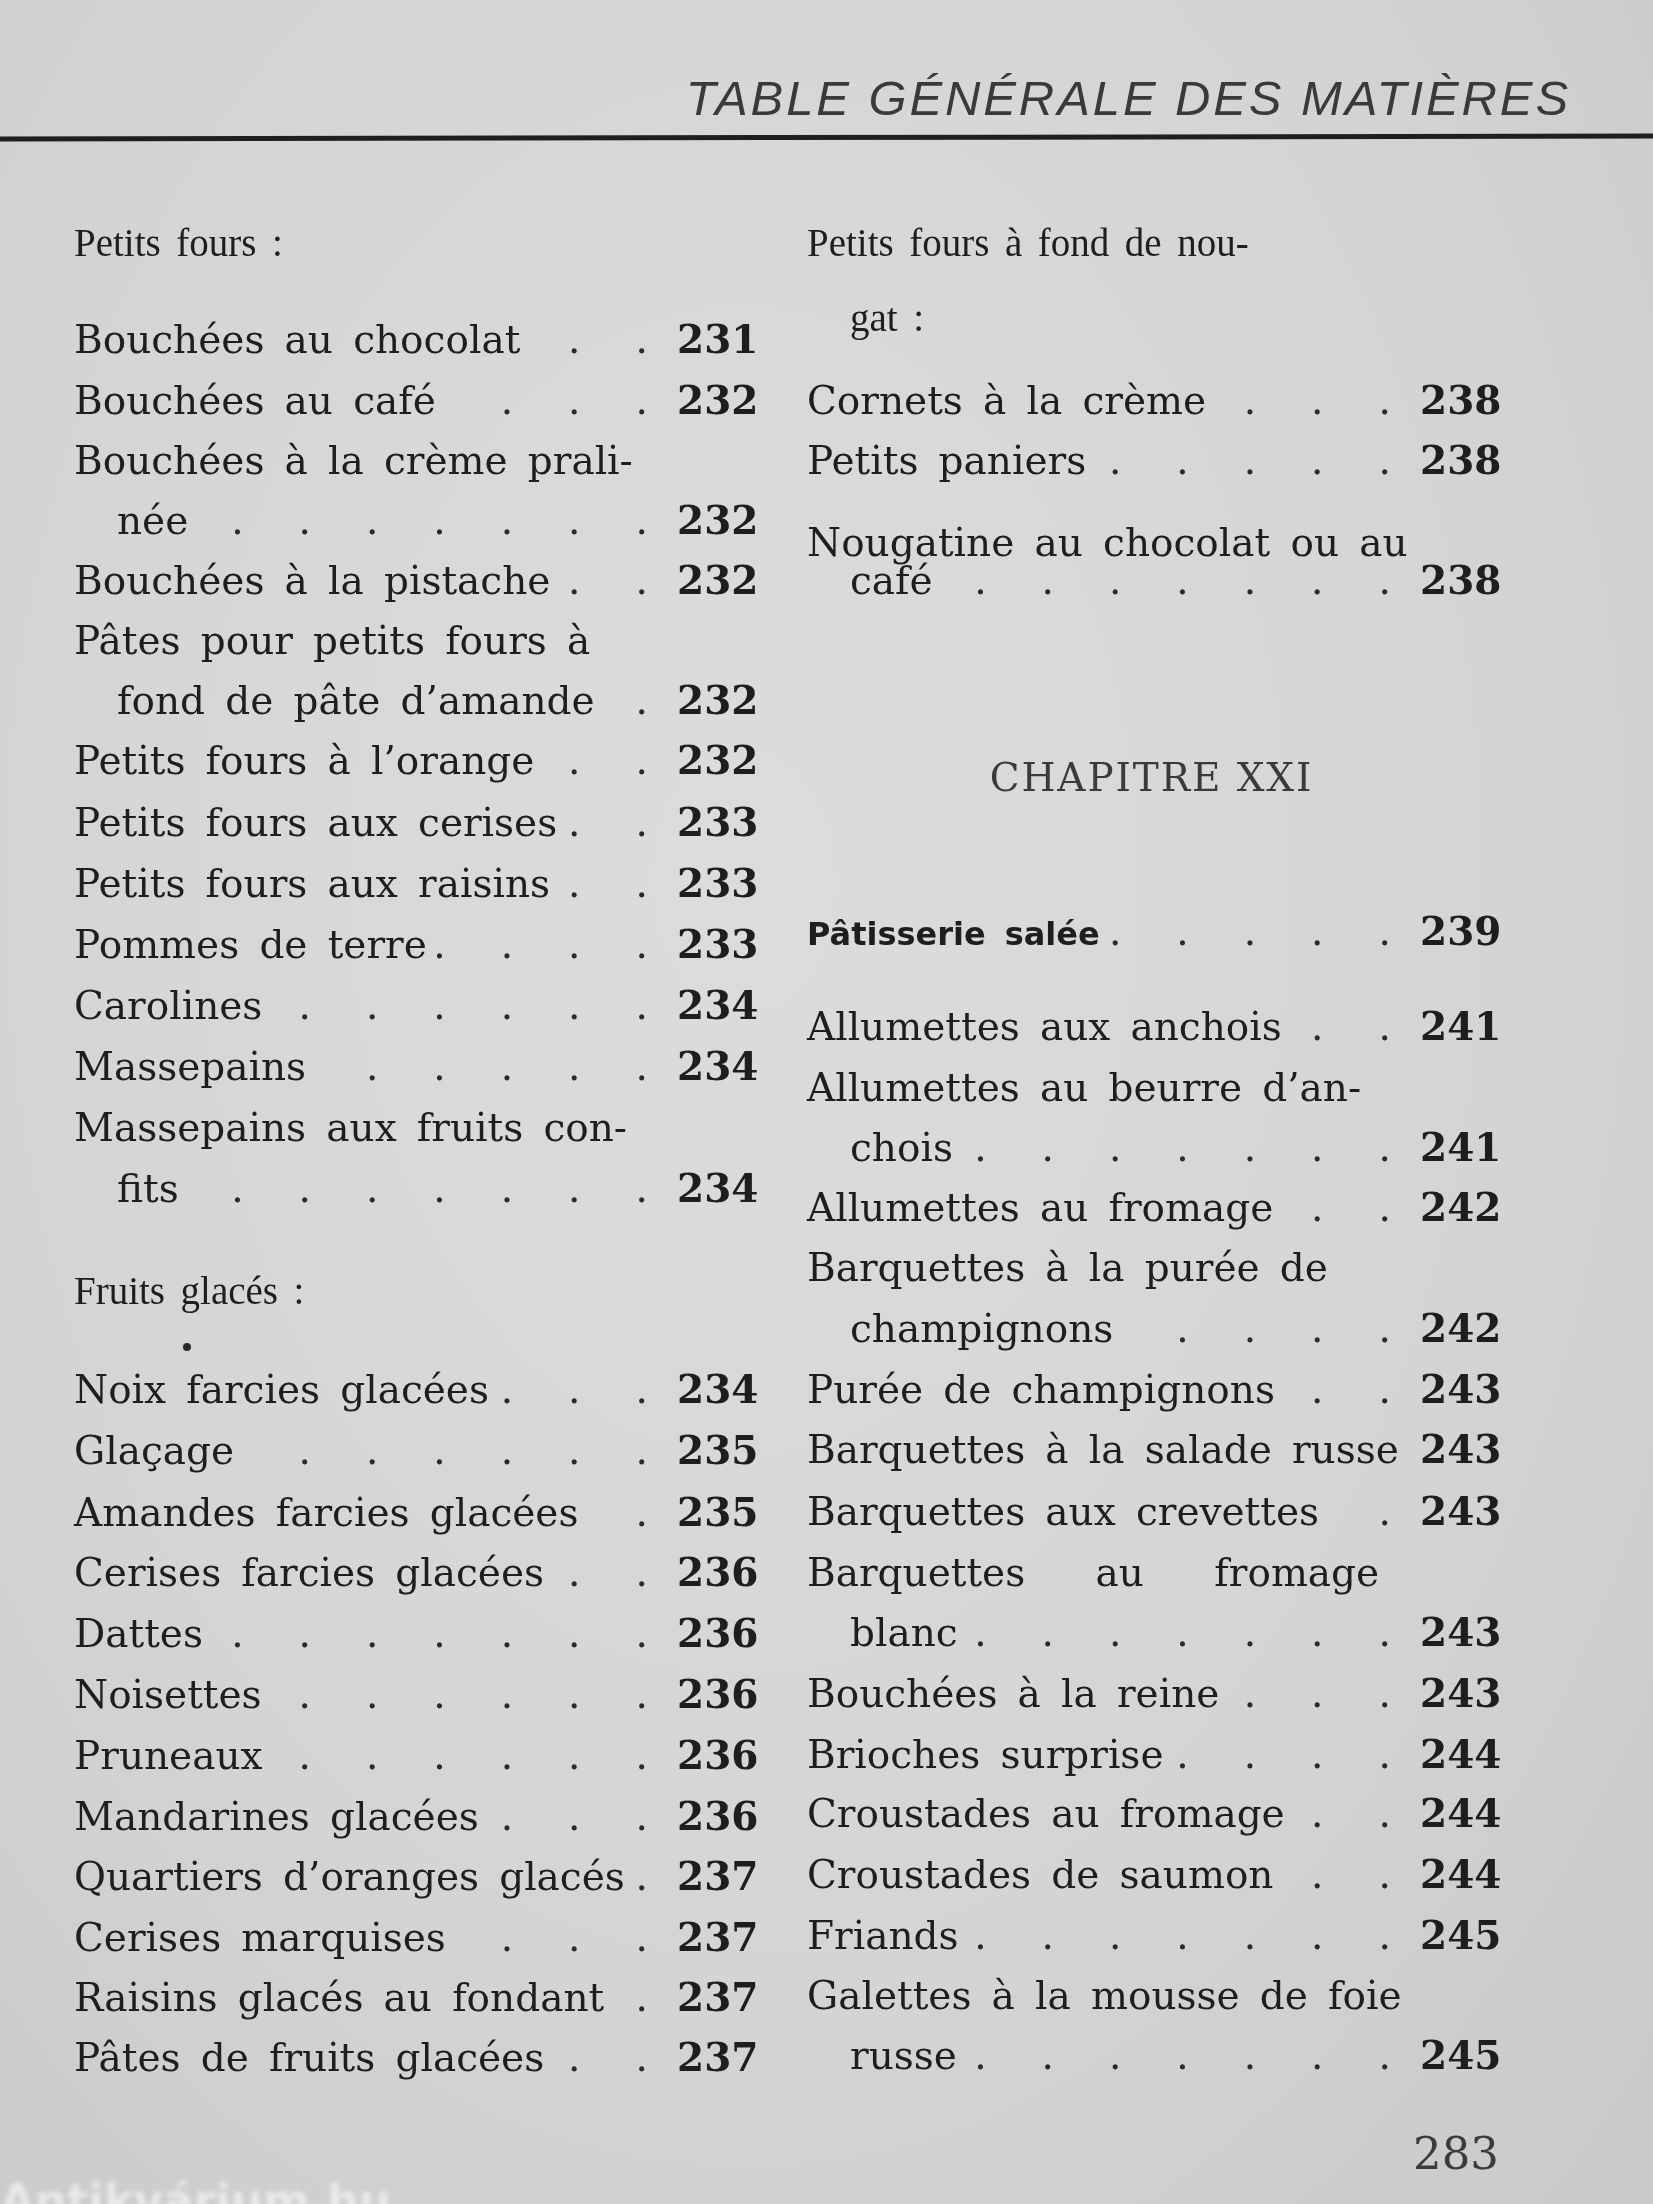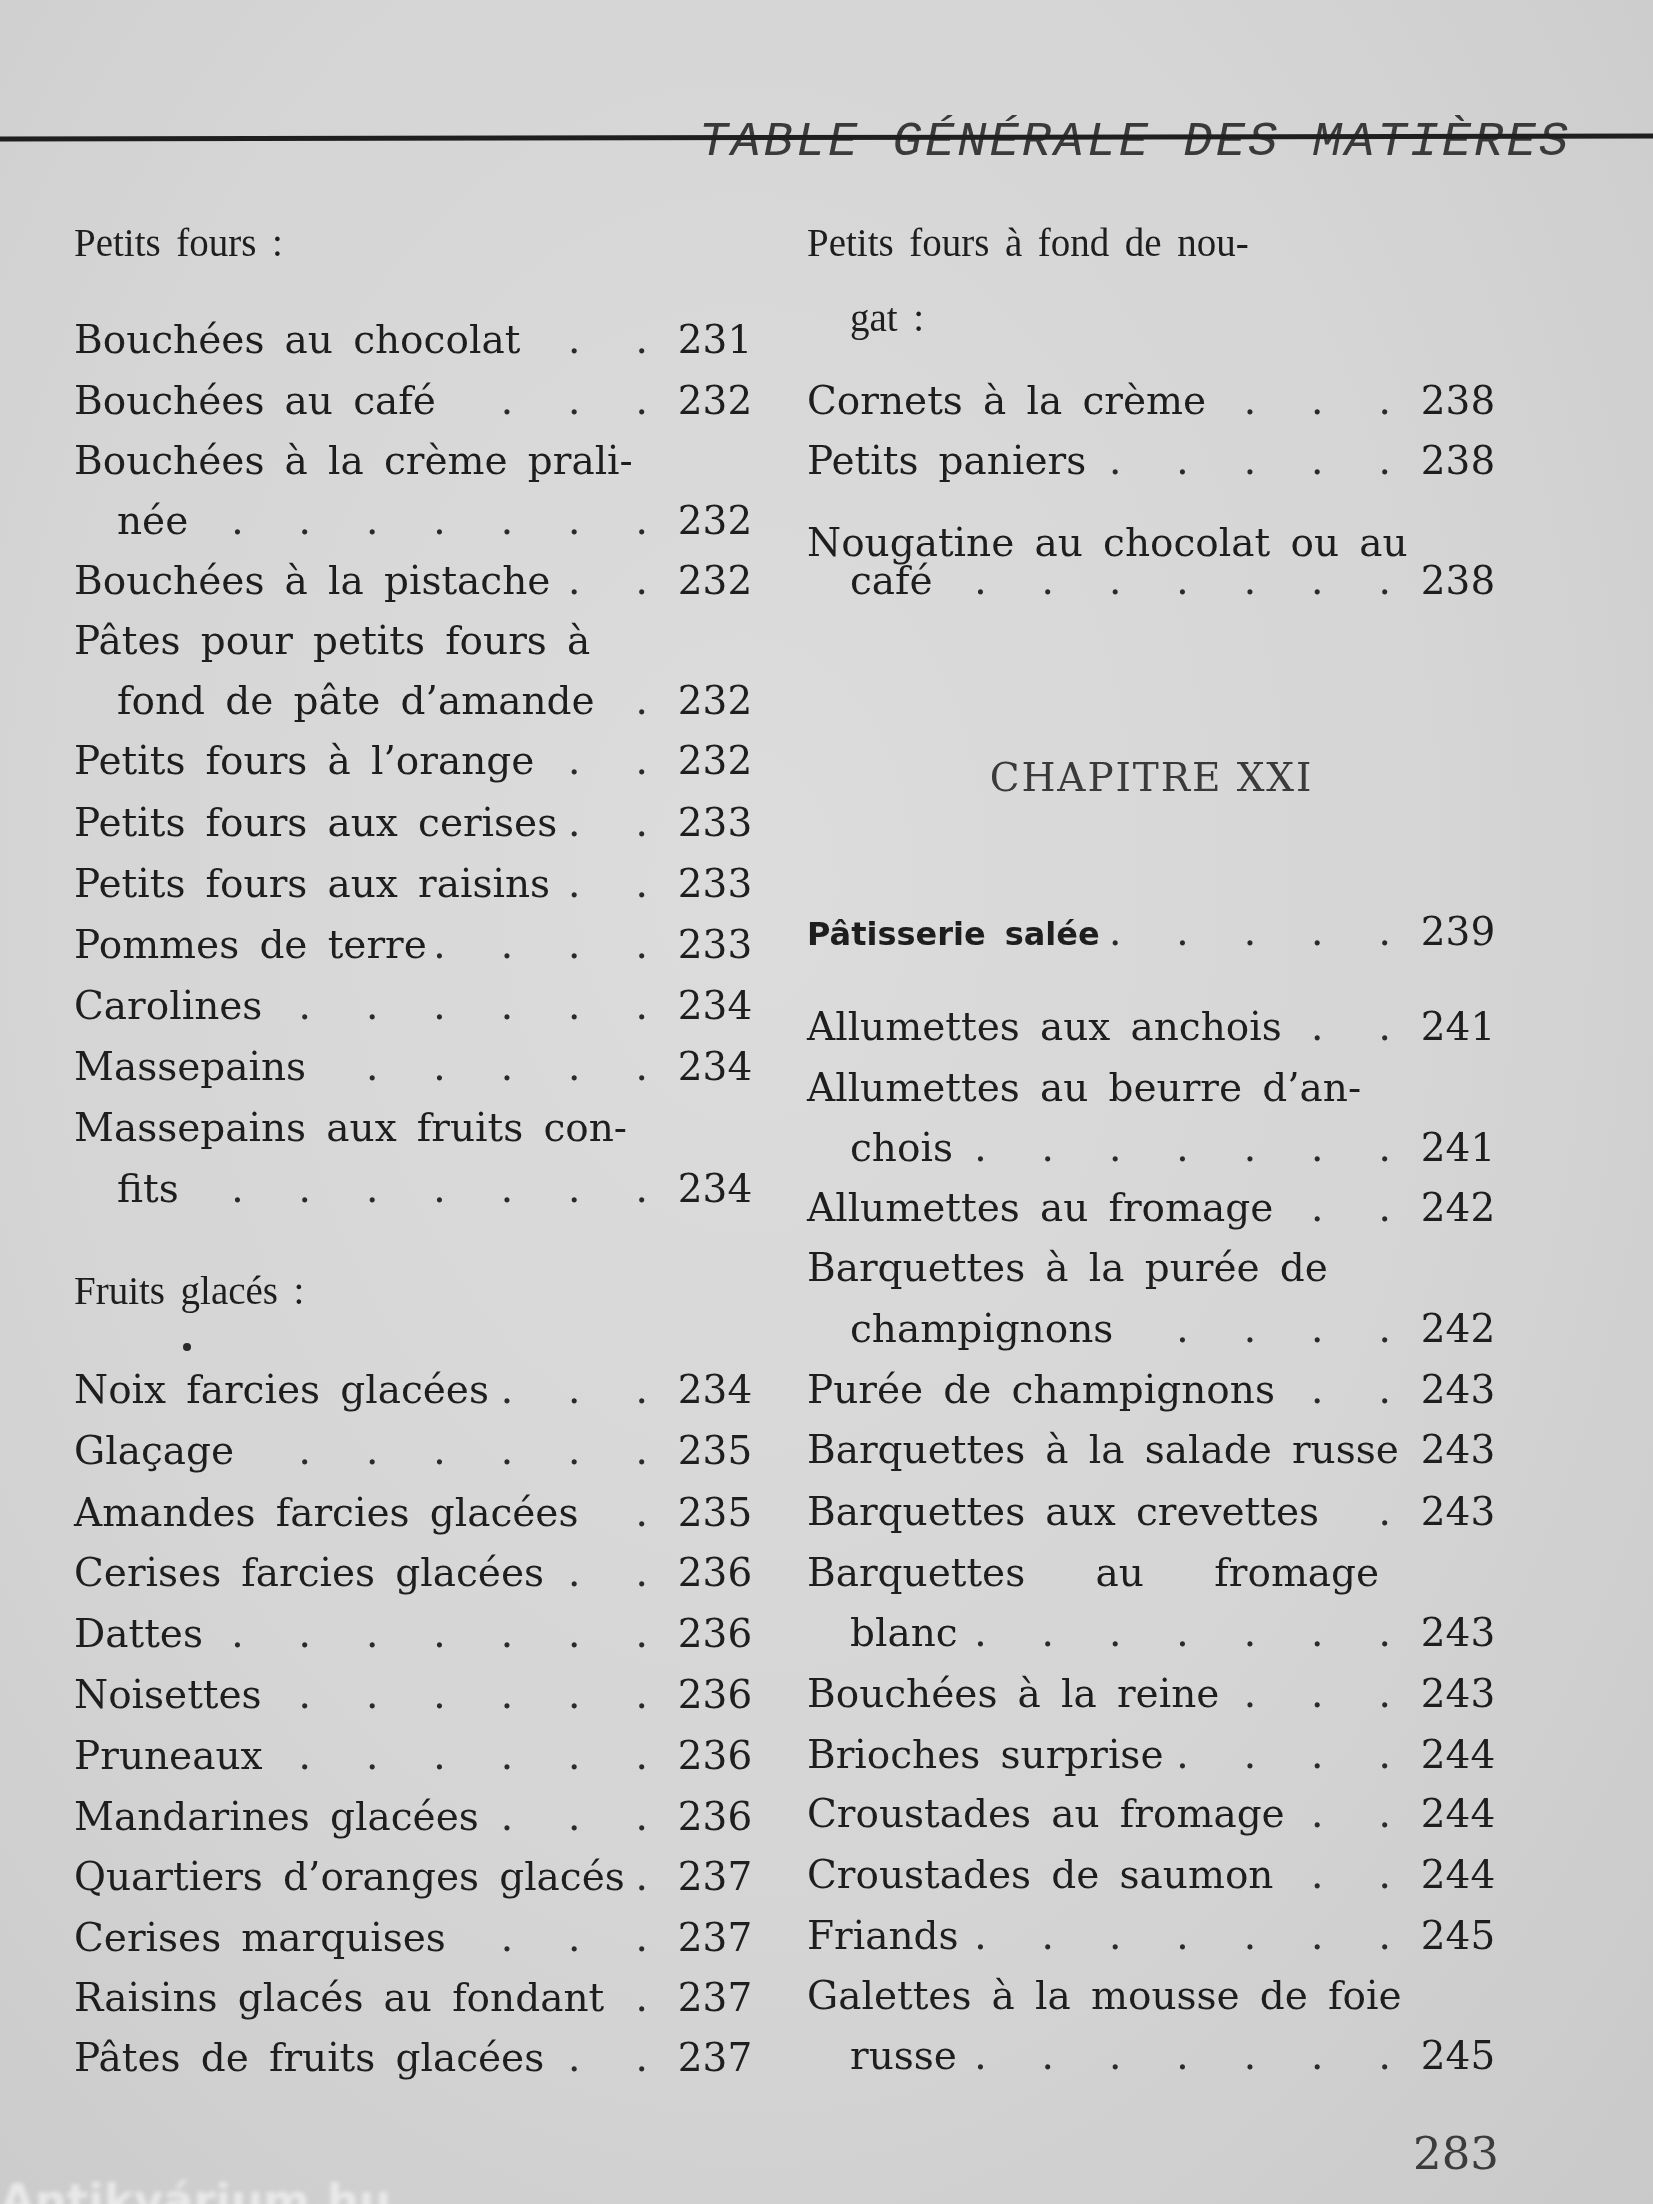--- a/index.html
+++ b/index.html
@@ -6,44 +6,43 @@
   body {
     width: 1654px; height: 2205px; overflow: hidden;
     background: #d4d4d4;
     background: radial-gradient(ellipse at 45% 40%, #dcdcdc 0%, #d5d5d5 55%, #c9c9c9 100%);
     font-family: "DejaVu Serif", "Liberation Serif", serif;
     color: #1e1e1e;
     position: relative;
   }
   .header-title {
     position: absolute; right: 83px; top: 70px;
-    font-family: Liberation Mono, monospace;
+    font-family: Liberation Sans, sans-serif;
     font-style: italic; font-size: 49px; letter-spacing: 2.9px;
     color: #3a3a3a;
-    margin-top: 44px;
   }
   .header-rule {
     position: absolute; left: 0; right: 0; top: 135px; height: 4.9px;
     background: #1f1f1f; transform: rotate(-0.1deg);
   }
   .col { position: absolute; top: 0; }
   .col-left { left: 74px; width: 679px; }
   .col-right { left: 807px; width: 689px; }
 
   .row {
     position: absolute; left: 0; right: 0;
     font-size: 39px; line-height: 47px; white-space: nowrap;
     display: flex; align-items: baseline;
   }
   .row .txt { flex: 0 0 auto; word-spacing: 7.8px; }
   .row .dots {
     flex: 1 1 auto; overflow: hidden; margin: 0 7.8px;
     letter-spacing: 21.3px; text-align: right; direction: rtl; color: #2a2a2a;
   }
-  .row .pg { flex: 0 0 auto; width: 76px; text-align: center; font-weight: normal; }
+  .row .pg { flex: 0 0 auto; width: 76px; text-align: left; font-weight: bold; }
   .row.cont .txt { padding-left: 43px; }
   .row.head .txt { word-spacing: 5.8px; font-family: Liberation Serif, serif; }
   .row.bold-sans .txt {
     font-family: "DejaVu Sans", "Liberation Sans", sans-serif;
     font-weight: bold; font-size: 32px;
   }
   .chapter {
     position: absolute; left: 0; right: 0; text-align: center;
     font-size: 39px; letter-spacing: 1.9px; color: #3a3a3a;
   }

